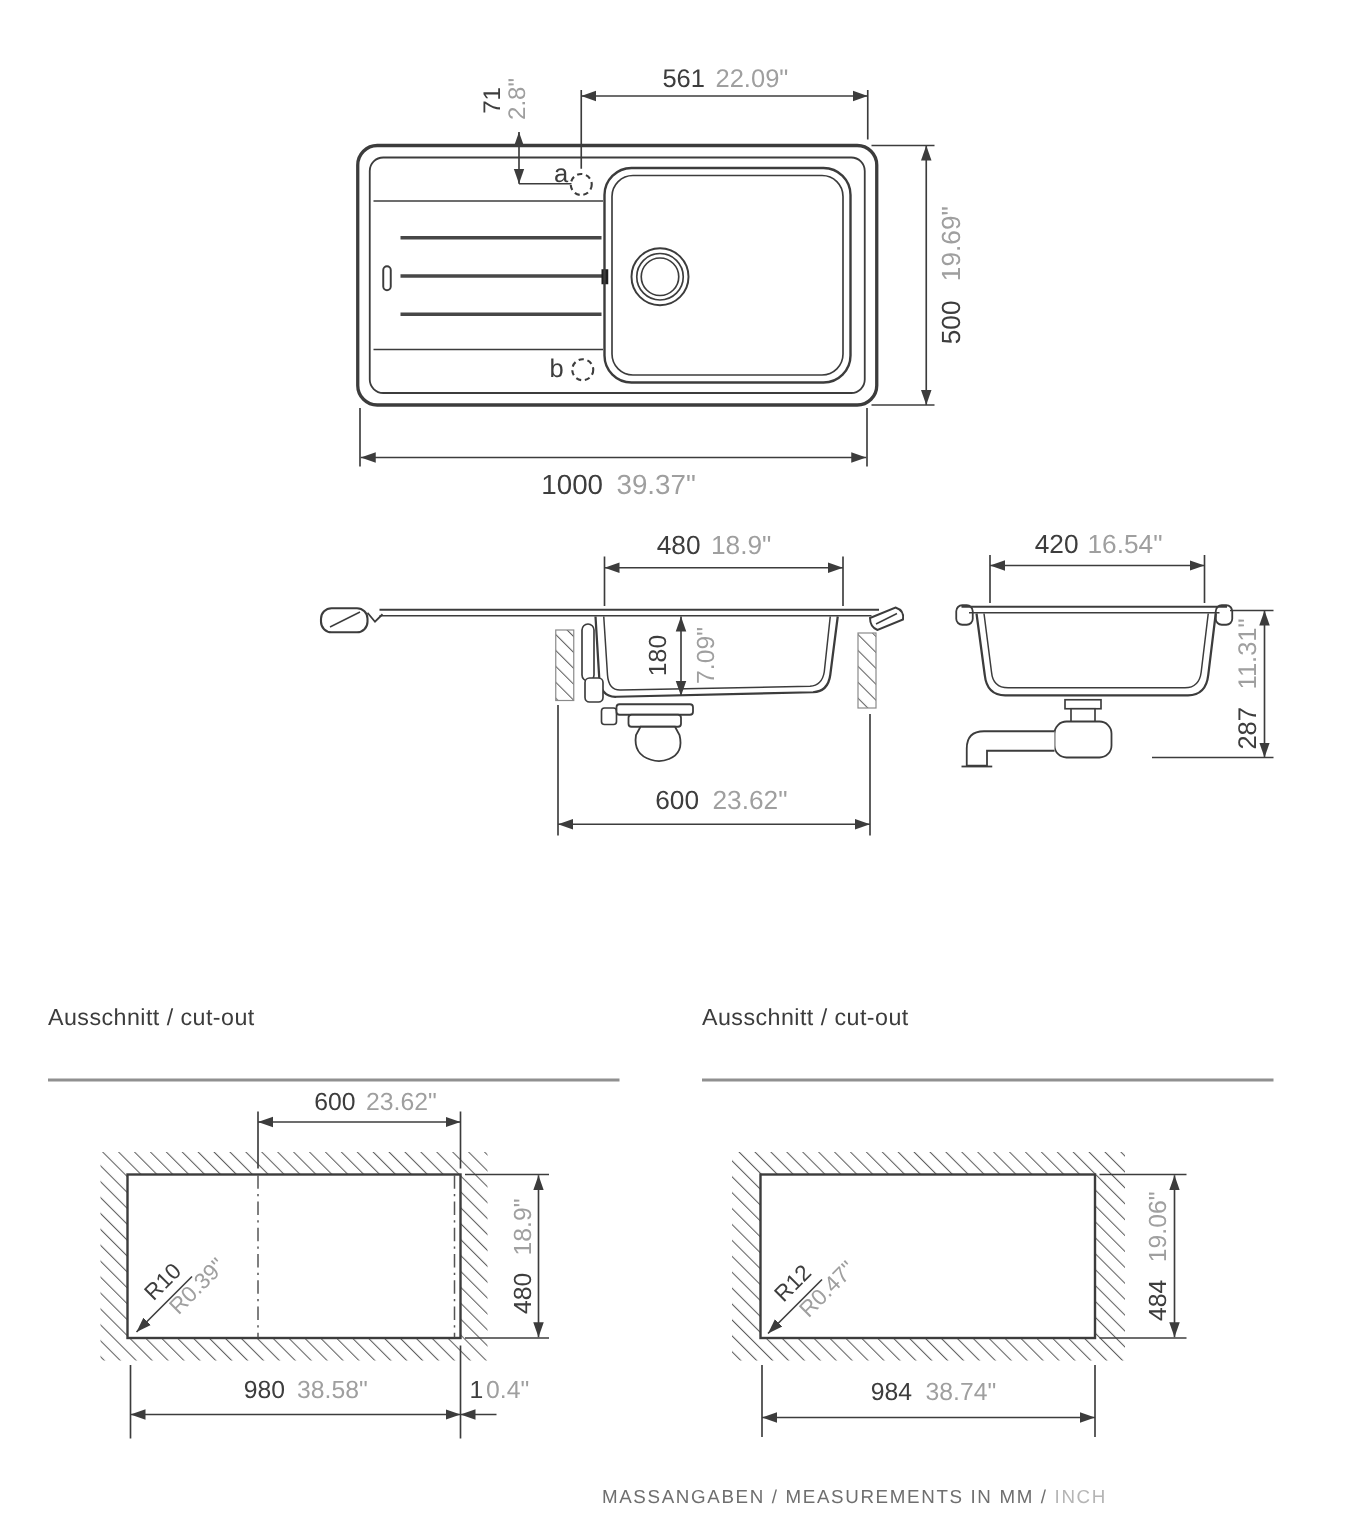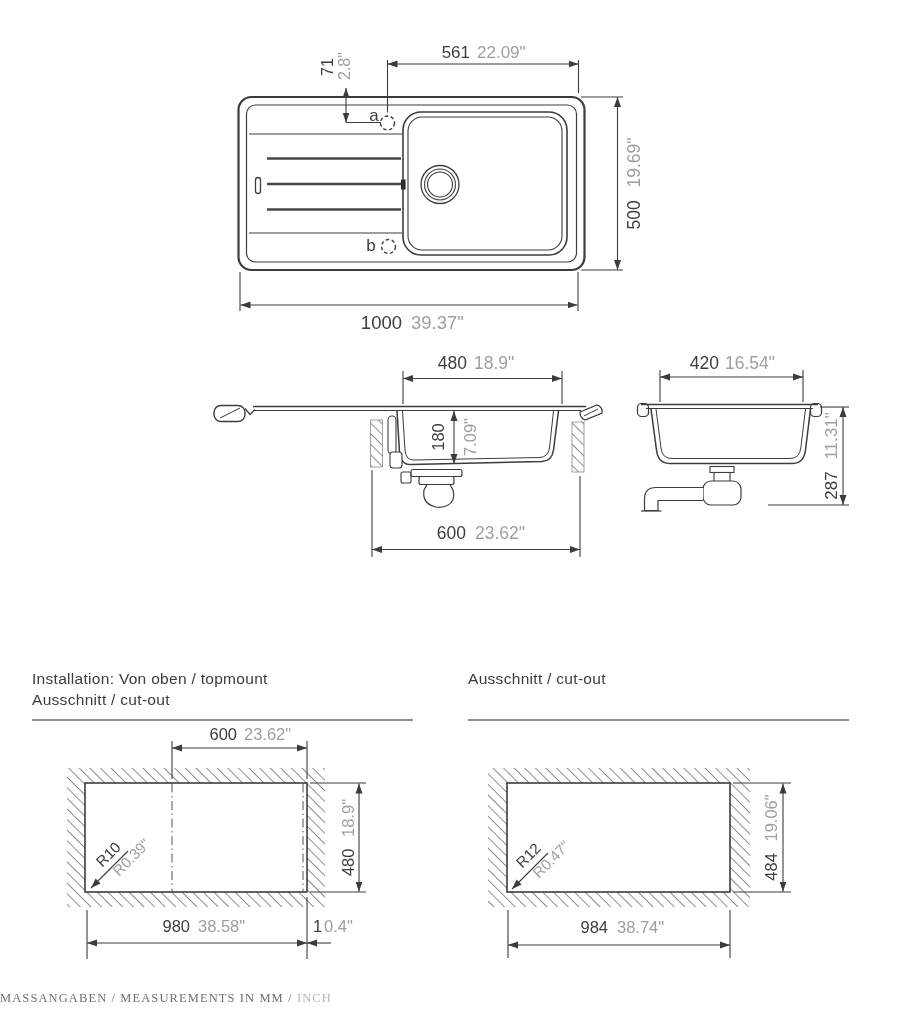--- a/index.html
+++ b/index.html
@@ -2,22 +2,22 @@
 <html><head>
 <meta charset="utf-8">
 <style>
   html,body{margin:0;padding:0;background:#fff;}
   .canvas{position:relative;width:909px;height:1024px;background:#ffffff;
           font-family:"Liberation Sans",sans-serif;overflow:hidden;}
   .canvas svg{position:absolute;left:0;top:0;}
   .heading{position:absolute;font-size:15.5px;line-height:21px;color:#3c3c3c;
            letter-spacing:.3px;font-weight:400;}
   .rule{position:absolute;height:2px;background:#909090;}
-  .footer{position:absolute;left:0;top:991px;width:738px;text-align:left;
-          font-size:12.5px;letter-spacing:1.1px;color:#6f6f6f;font-family:Liberation Serif, serif;}
+  .footer{position:absolute;left:0;top:991px;width:738px;text-align:right;
+          font-size:12.5px;letter-spacing:1.1px;color:#6f6f6f;}
   .footer .inch{color:#b5b5b5;}
   text{font-family:"Liberation Sans",sans-serif;}
   .mm{fill:#3d3d3d;}
   .in{fill:#9f9f9f;}
 </style>
 </head>
 <body>
 
 <div class="canvas">
 
@@ -255,21 +255,20 @@
 
     <g stroke-width="1.1">
       <line x1="548" y1="853" x2="512" y2="889" marker-end="url(#aE)"></line>
       <text text-anchor="middle" font-size="15" class="mm" stroke="none" transform="translate(532,859) rotate(-45)">R12</text>
       <text text-anchor="middle" font-size="15" class="in" stroke="none" transform="translate(555,863) rotate(-45)">R0.47"</text>
     </g>
   </g>
 </svg>
 
   <div class="heading" style="left:32px;top:668px;">
-    <div>Installation: Von oben / topmount</div>
     <div>Ausschnitt / cut-out</div>
   </div>
   <div class="rule" style="left:32px;top:719px;width:381px;"></div>
 
   <div class="heading" style="left:468px;top:668px;">
     <div>Ausschnitt / cut-out</div>
   </div>
   <div class="rule" style="left:468px;top:719px;width:381px;"></div>
 
   <div class="footer">

